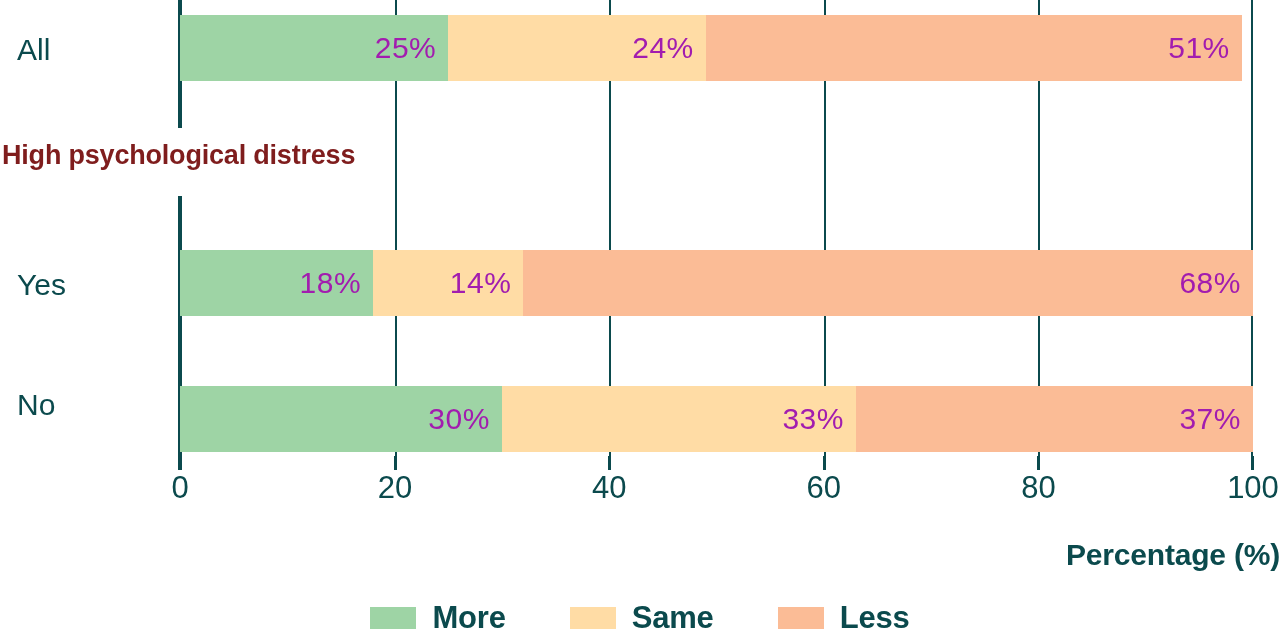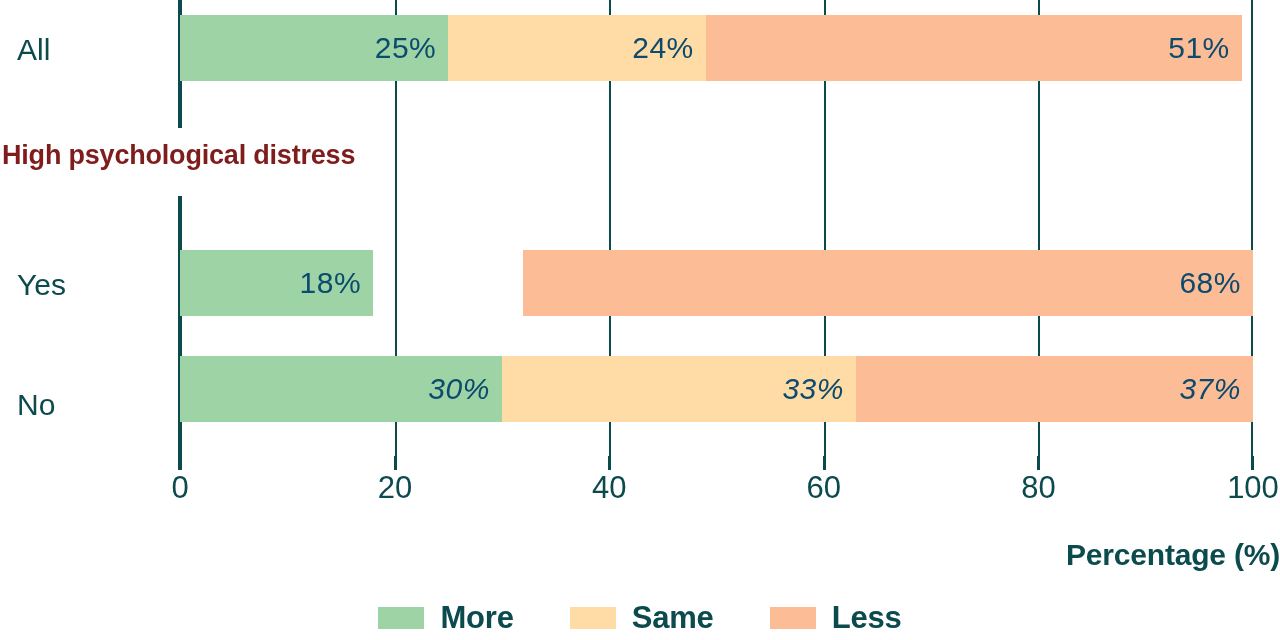--- a/index.html
+++ b/index.html
@@ -63,21 +63,21 @@
     height: 100%;
     display: flex;
     align-items: center;
     justify-content: flex-end;
     box-sizing: border-box;
     padding-right: 12px;
   }
   .seg-label {
     font-size: 30px;
     font-weight: 400;
-    color: #0c4a6e;
+    color: #a21caf;
     letter-spacing: 0.5px;
     white-space: nowrap;
   }
 
   
   .cat-label {
     position: absolute;
     left: 17px;
     font-size: 30px;
     font-weight: 400;
@@ -126,21 +126,21 @@
   }
 
   
   .legend {
     position: absolute;
     left: 0;
     width: 1280px;
     display: flex;
     justify-content: center;
     align-items: center;
-    gap: 0px;
+    gap: 8px;
   }
   .legend-item {
     display: flex;
     align-items: center;
     margin: 0 28px;
   }
   .legend-swatch {
     width: 46px;
     height: 22px;
     margin-right: 16px;
@@ -177,26 +177,29 @@
       </div>
       <div class="seg" style="left:525.77px; width:536px; background:#fbbc96;">
         <span class="seg-label">51%</span>
       </div>
     </div>
 
     <div class="bar-row" style="top:250px;padding-left:41px;">
       <div class="seg" style="left:0px; width:193.14px; background:#9ed4a5;">
         <span class="seg-label">18%</span>
       </div>
+      <div class="seg" style="left:193.14px; width:150.22px; background:#ffdca5;">
+        <span class="seg-label">14%</span>
+      </div>
       <div class="seg" style="left:343.36px; width:729.64px; background:#fbbc96;">
         <span class="seg-label">68%</span>
       </div>
     </div>
 
-    <div class="bar-row" style="top:356px;font-style:italic;">
+    <div class="bar-row" style="top:386px;">
       <div class="seg" style="left:0px; width:321.9px; background:#9ed4a5;">
         <span class="seg-label">30%</span>
       </div>
       <div class="seg" style="left:321.9px; width:354.09px; background:#ffdca5;">
         <span class="seg-label">33%</span>
       </div>
       <div class="seg" style="left:675.99px; width:397.01px; background:#fbbc96;">
         <span class="seg-label">37%</span>
       </div>
     </div>

